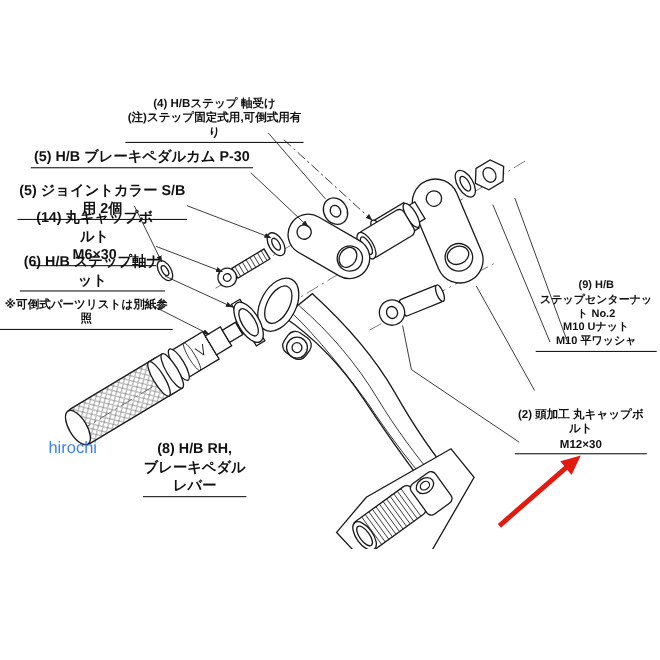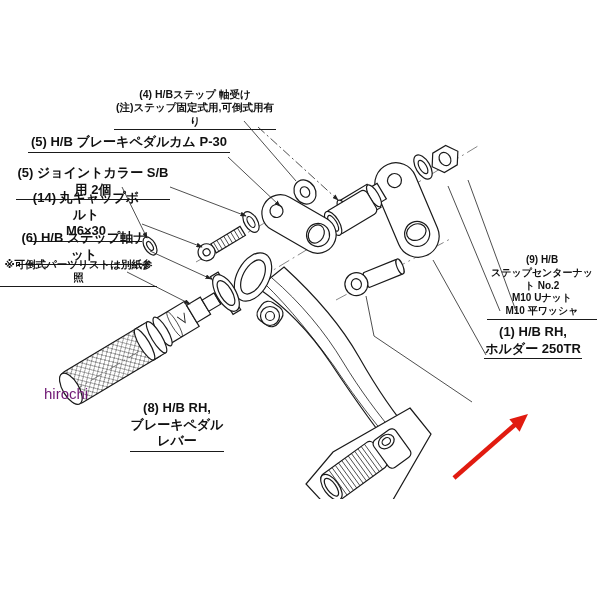--- a/index.html
+++ b/index.html
@@ -5,21 +5,21 @@
   html,body{margin:0;padding:0;background:#fff;}
   #stage{position:relative;width:600px;height:499px;background:#ffffff;overflow:hidden;
          font-family:"Liberation Sans","DejaVu Sans",sans-serif;color:#111;}
   #art{position:absolute;left:0;top:0;}
   .lbl{position:absolute;white-space:pre-line;text-align:center;font-size:13px;
        font-weight:600;line-height:1.28;color:#111;letter-spacing:0;}
   .ul{border-bottom:1.2px solid #1a1a1a;padding-bottom:1px;}
   .sm{font-size:10.5px;}
   .xs{font-size:10px;}
   .caption{position:absolute;font-size:19px;font-weight:600;color:#000;letter-spacing:1px;}
-  .watermark{position:absolute;font-size:15px;color:#701a75;font-weight:400;}
+  .watermark{position:absolute;font-size:15px;color:#3b82f6;font-weight:400;margin-top:14px;}
 </style>
 </head>
 <body>
 
 <div id="stage">
 
   <svg id="art" width="600" height="600" viewBox="0 0 600 600">
     <defs>
       <pattern id="knurl" patternUnits="userSpaceOnUse" width="6" height="6">
         <path d="M0,3 L3,0 L6,3 L3,6 Z" fill="none" stroke="#555" stroke-width="0.7"></path>
@@ -204,30 +204,30 @@
   <div class="lbl ul" style="left:28px;top:134px;width:202px;">(5) H/B ブレーキペダルカム P-30</div>
 
   <div class="lbl ul" style="left:16px;top:165px;width:154px;">(5) ジョイントカラー S/B用 2個</div>
 
   <div class="lbl ul" style="left:30px;top:190px;width:112px;">(14) 丸キャップボルト
 M6×30</div>
 
   <div class="lbl ul" style="left:18px;top:230px;width:132px;">(6) H/B ステップ軸ナット</div>
 
 
-  <div class="lbl ul sm" style="left:0px;top:258px;width:157px;">※可倒式パーツリストは別紙参照</div>
+  <div class="lbl ul sm" style="left:0px;top:271px;width:157px;">※可倒式パーツリストは別紙参照</div>
 
   <div class="lbl ul xs" style="left:487px;top:254px;width:110px;">(9) H/B
 ステップセンターナット No.2
 M10 Uナット
 M10 平ワッシャ</div>
 
-  <div class="lbl ul" style="left:484px;top:324px;width:98px;">(1) H/B RH,
-ホルダー 250TR</div>
-
+
+  <div class="lbl ul sm" style="left:468px;top:371px;width:120px;">(2) 頭加工 丸キャップボルト
+M12×30</div>
 
   <div class="lbl ul" style="left:130px;top:400px;width:94px;">(8) H/B RH,
 ブレーキペダル レバー</div>
 
 
   <div class="watermark" style="left:44px;top:385px;">hirochi</div>
 
   <div class="caption" style="left:463px;top:566px;">写真は参考です</div>
 </div>
 

